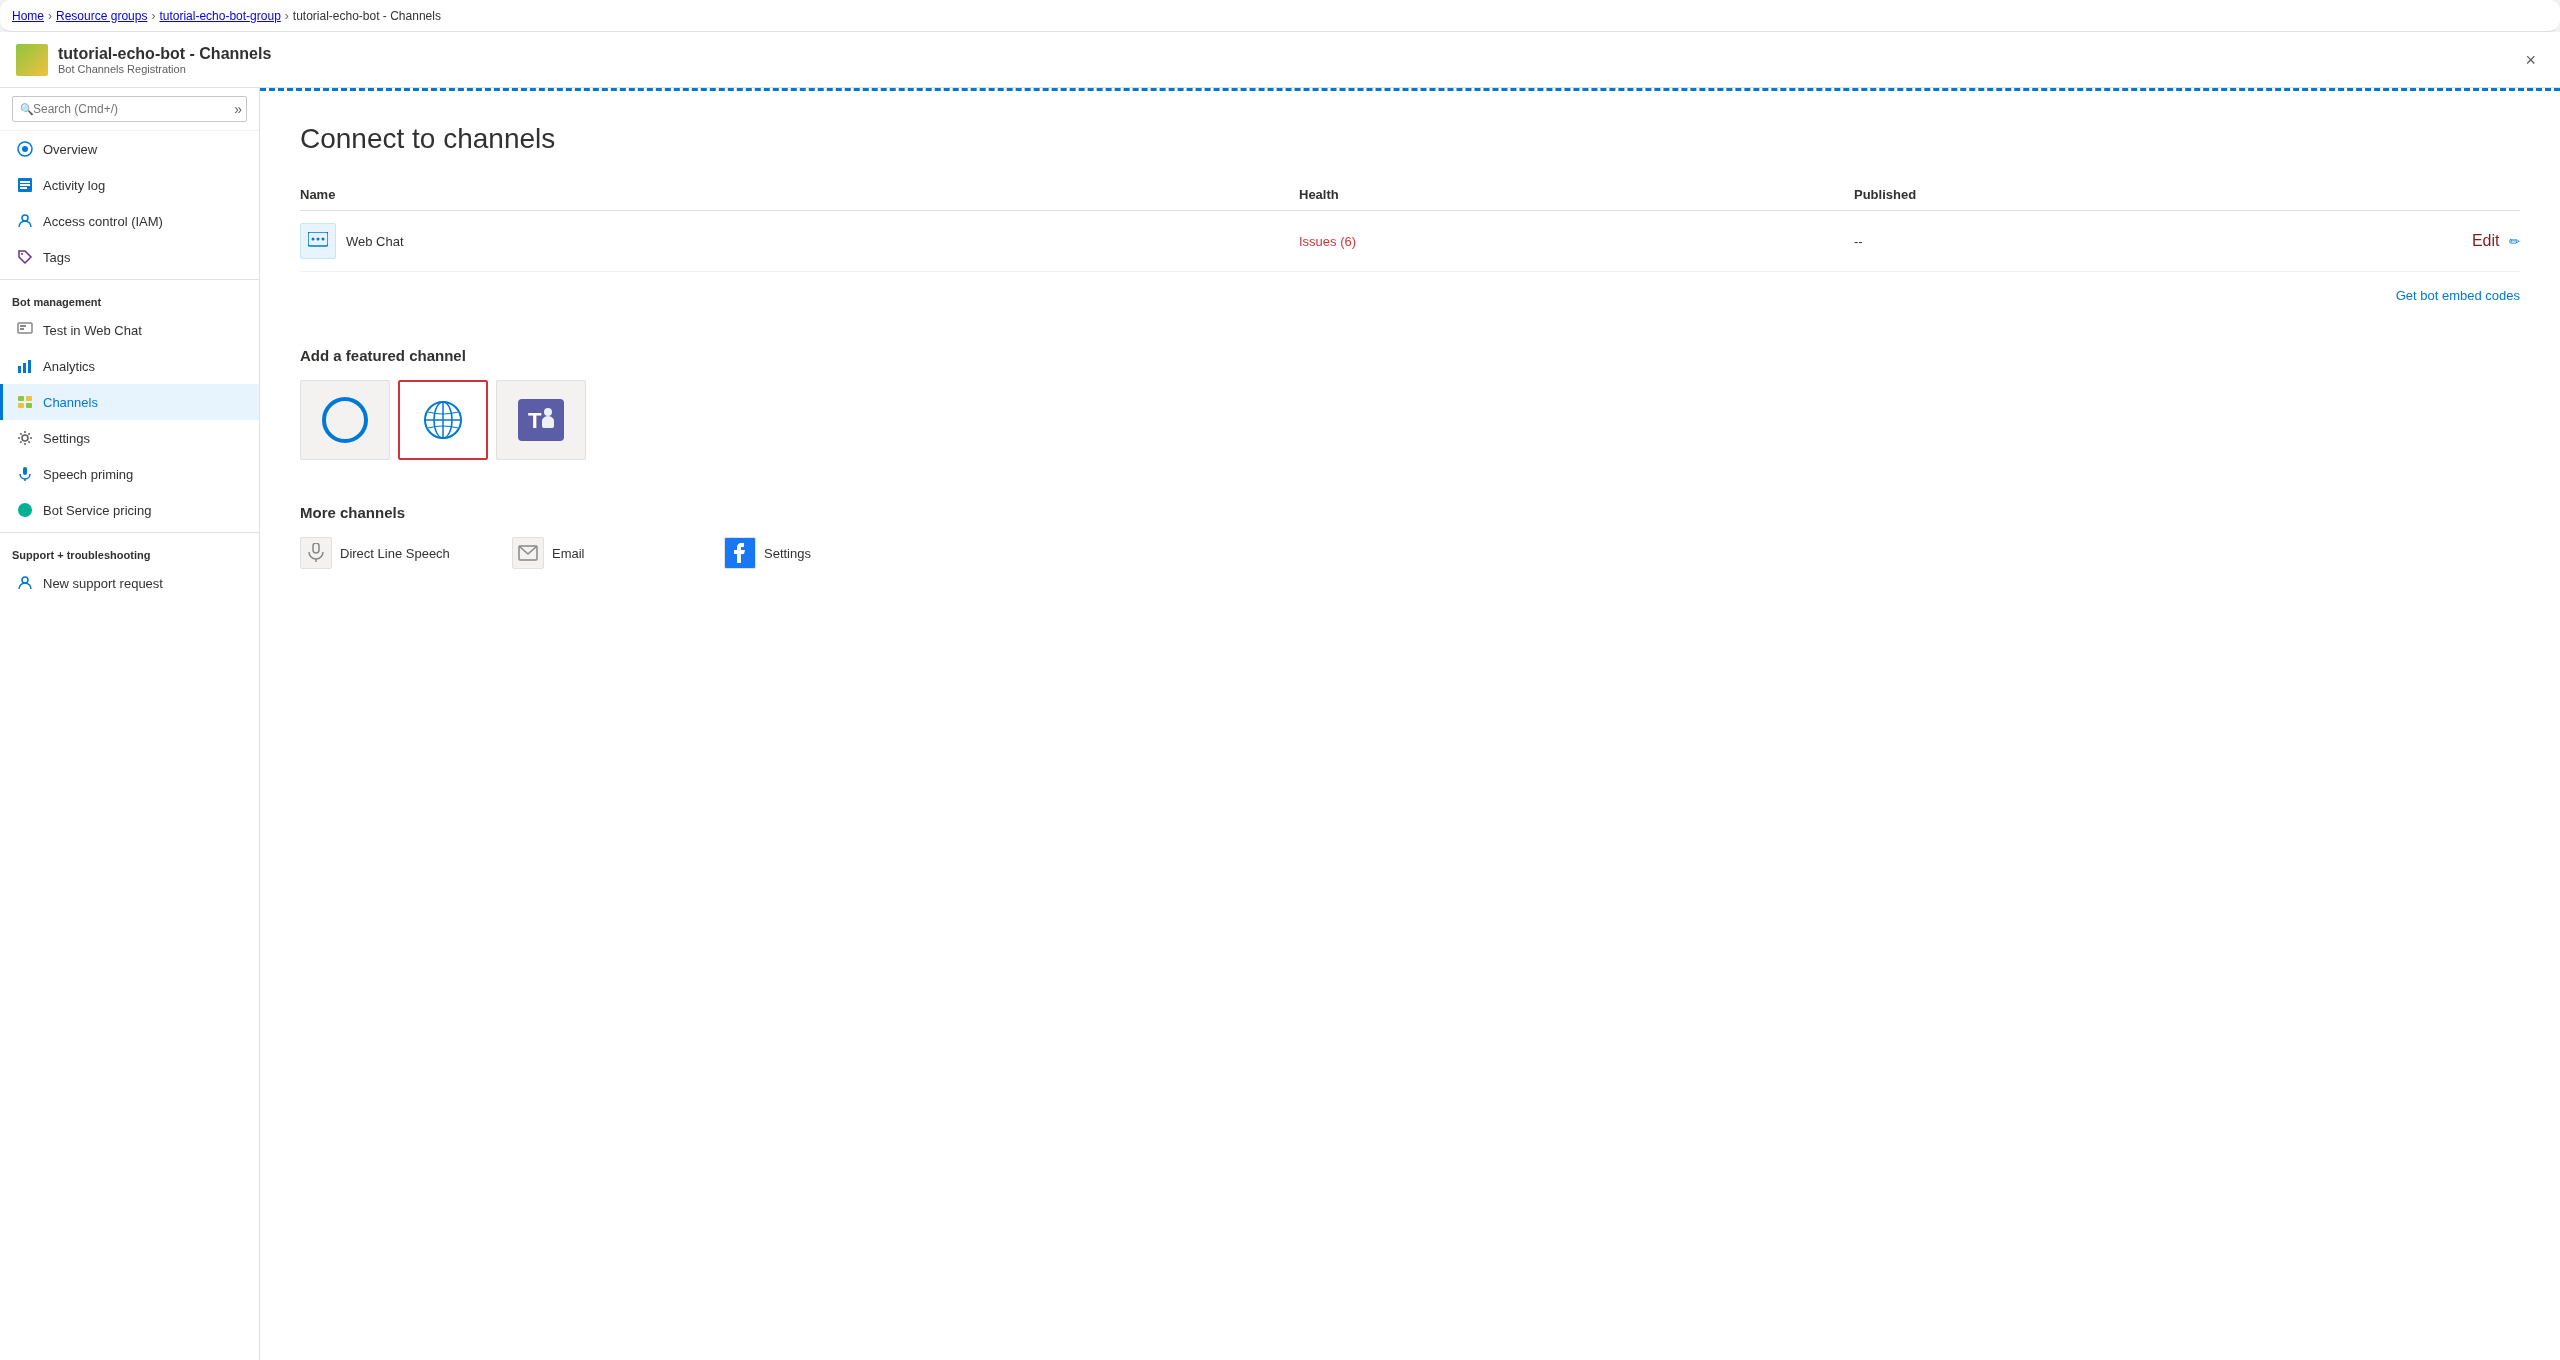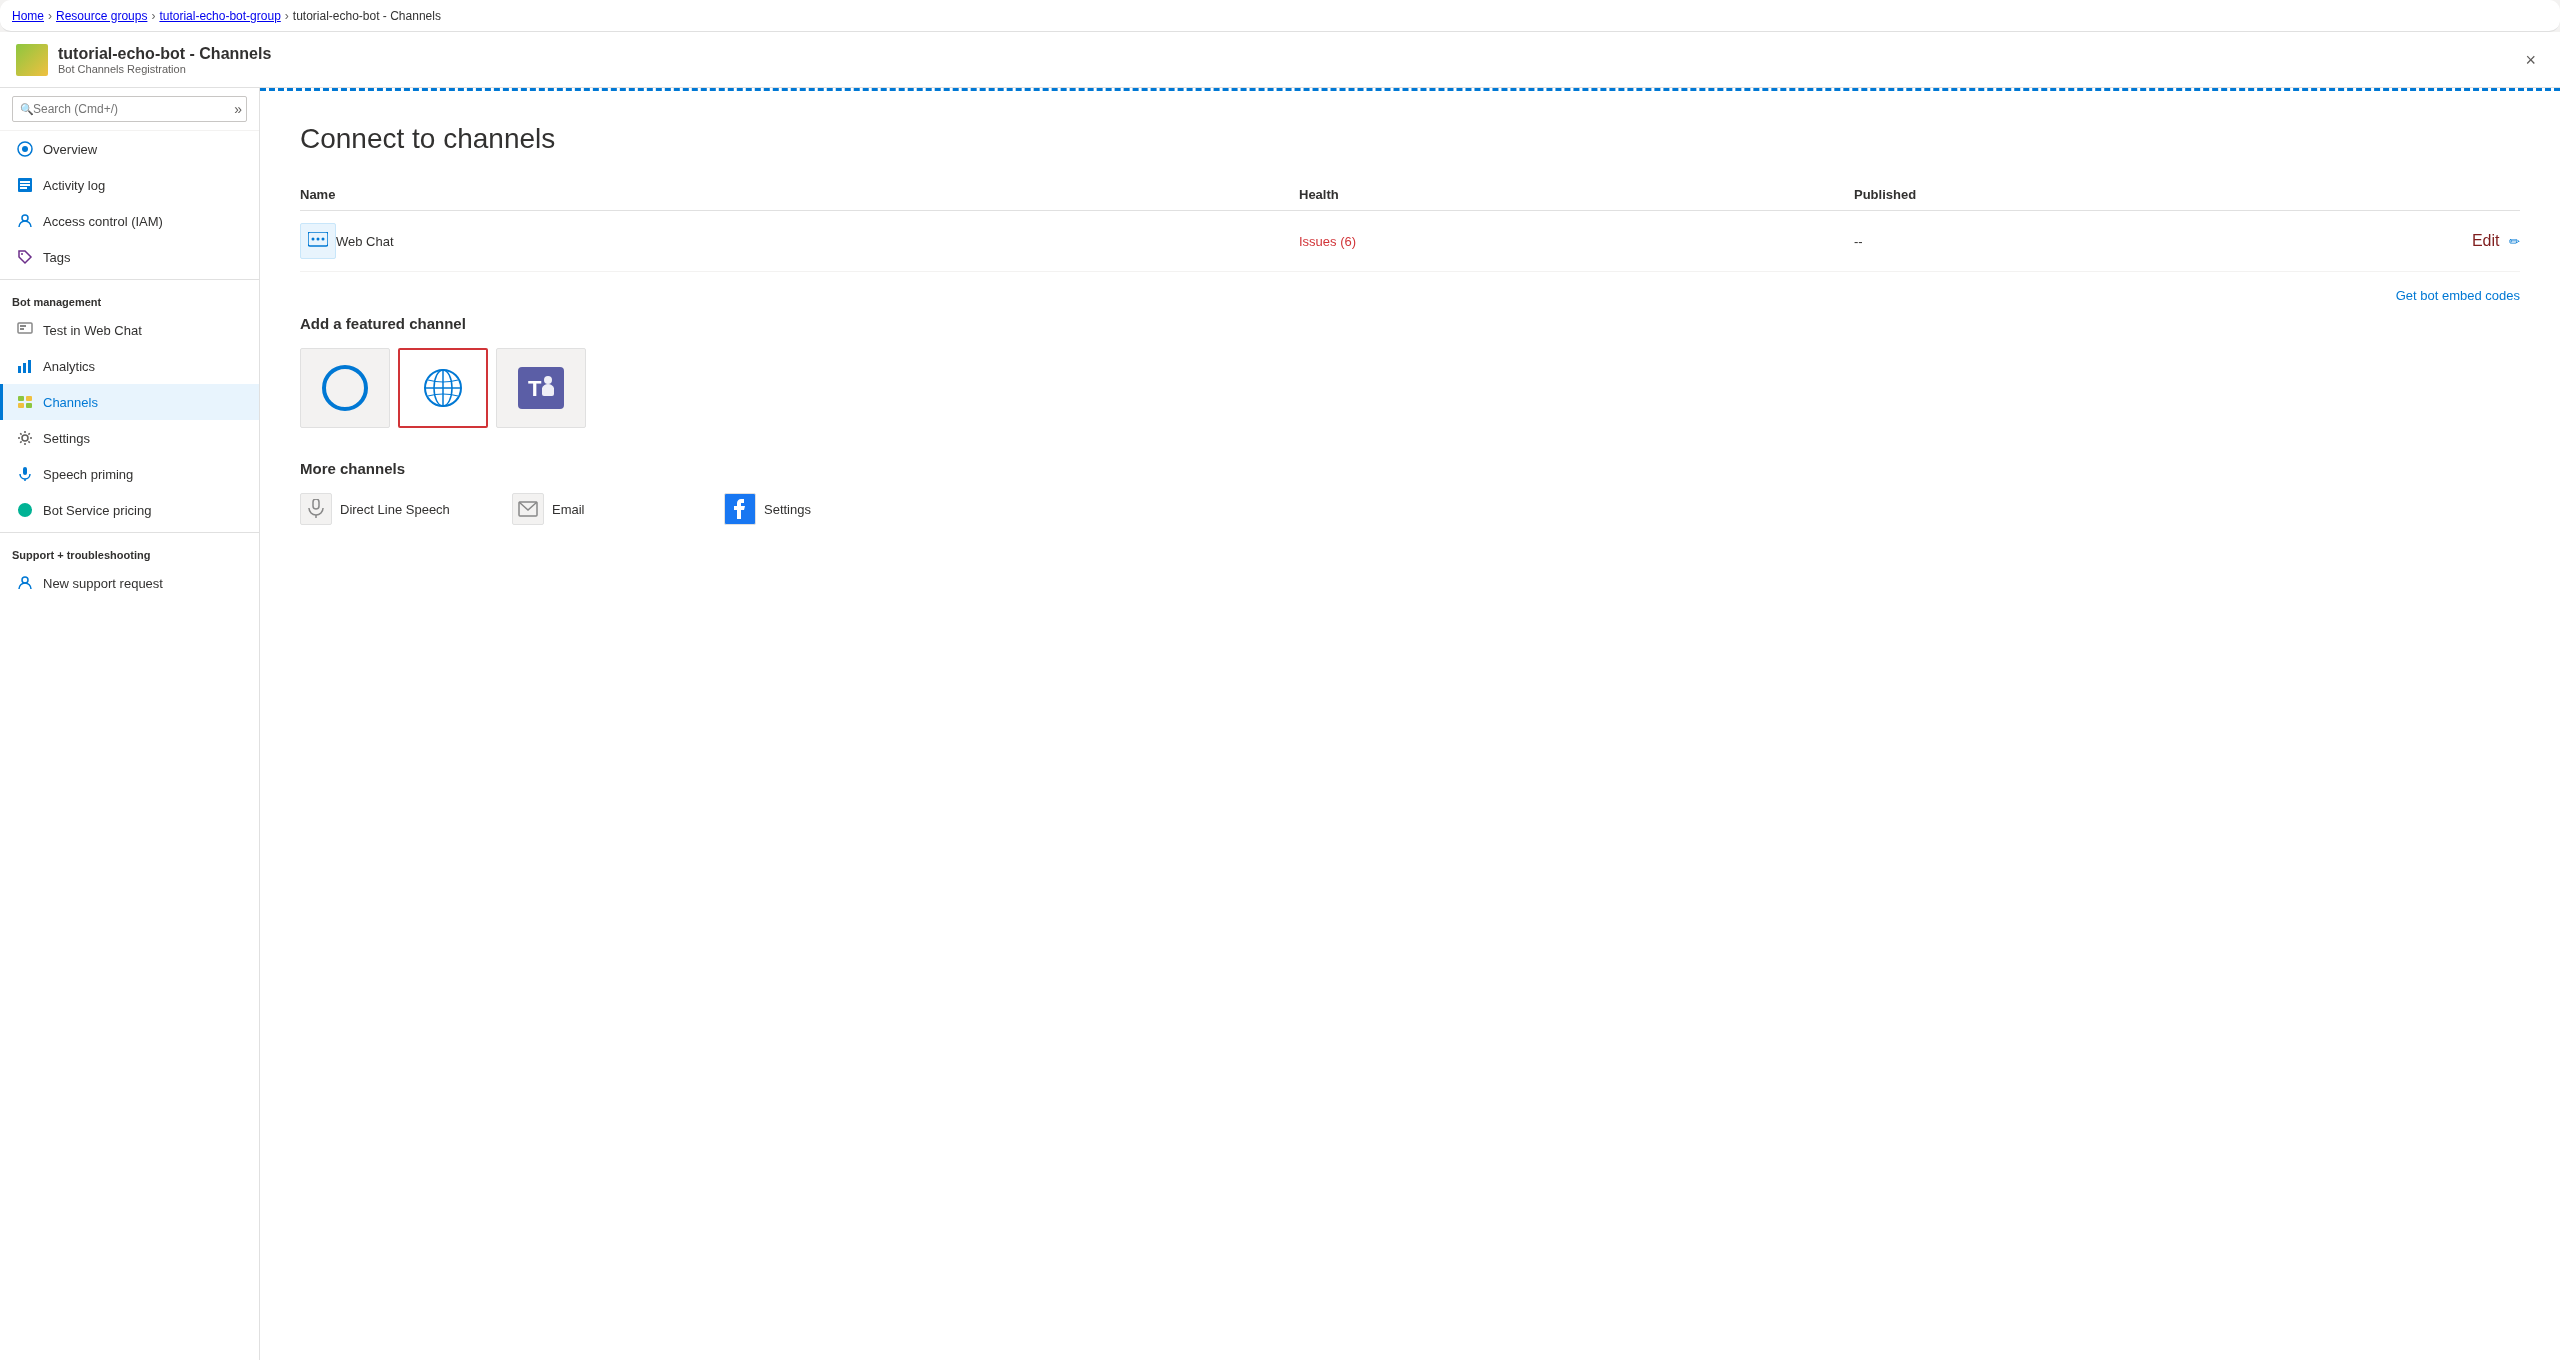--- a/index.html
+++ b/index.html
@@ -183,20 +183,21 @@
     }
     .channels-table th:nth-child(1) { width: 45%; }
     .channels-table th:nth-child(2) { width: 25%; }
     .channels-table th:nth-child(3) { width: 20%; }
     .channels-table th:nth-child(4) { width: 10%; text-align: right; }
     .channels-table td:nth-child(4) { text-align: right; }
 
     .channel-name-cell {
       display: flex;
       align-items: center;
+      gap: 10px;
     }
     .webchat-icon {
       width: 36px;
       height: 36px;
       background: #e8f4fd;
       border: 1px solid #c8e6fa;
       border-radius: 2px;
       display: flex;
       align-items: center;
       justify-content: center;
@@ -230,20 +231,21 @@
       margin-top: 8px;
       margin-bottom: 12px;
     }
 
     
     .section-title {
       font-size: 15px;
       font-weight: 600;
       color: #323130;
       margin-bottom: 16px;
+      margin-top: 44px;
     }
     .featured-channels {
       display: flex;
       gap: 8px;
       margin-bottom: 32px;
     }
     .channel-card {
       width: 90px;
       height: 80px;
       background: #f3f2f1;

